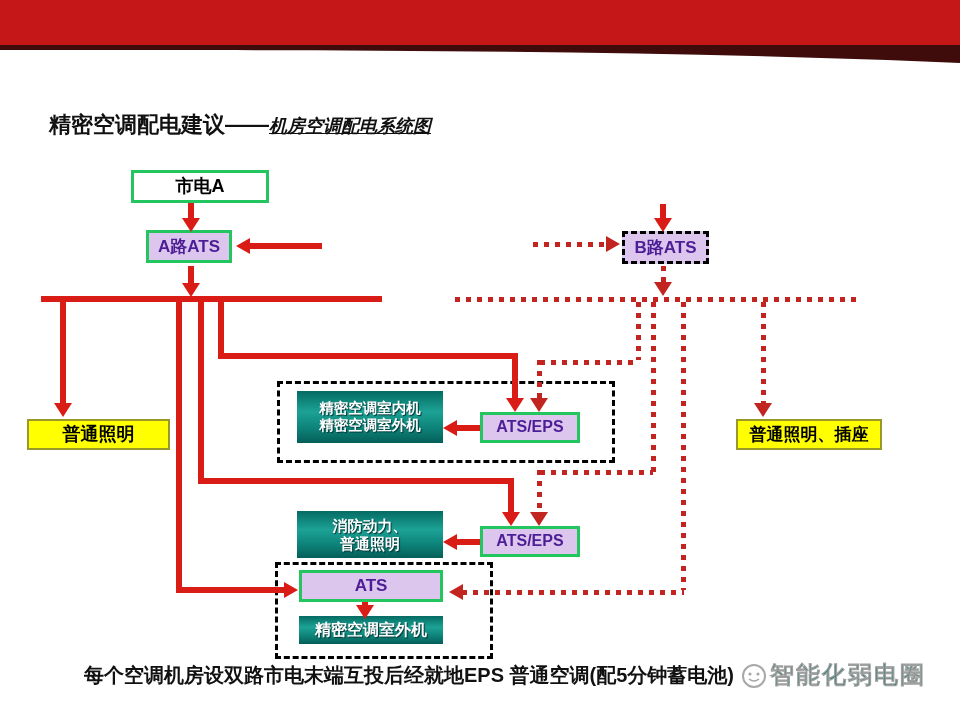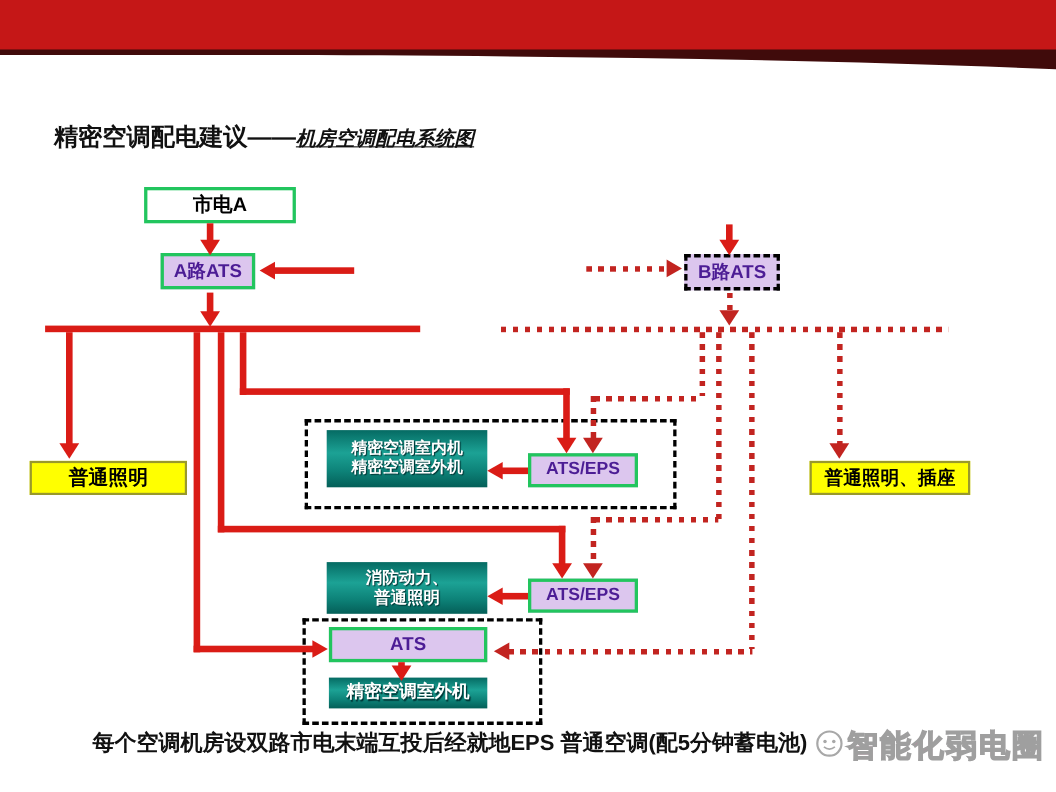--- a/index.html
+++ b/index.html
@@ -32,21 +32,21 @@
   .ah{width:0;height:0;}
   .ah.down{border-left:9px solid transparent;border-right:9px solid transparent;border-top:14px solid #da1c16;}
   .ah.left{border-top:8px solid transparent;border-bottom:8px solid transparent;border-right:14px solid #da1c16;}
   .ah.right{border-top:8px solid transparent;border-bottom:8px solid transparent;border-left:14px solid #da1c16;}
   .ah.dred.down{border-top-color:#c22420;}
   .ah.dred.left{border-right-color:#c22420;}
   .ah.dred.right{border-left-color:#c22420;}
   
   #caption{left:84px;top:662px;font-size:20px;font-weight:bold;color:#111;white-space:nowrap;z-index:1;}
   #wm-site{left:828px;top:337px;font-size:27px;font-weight:bold;color:#7a0e0e;z-index:2;letter-spacing:1px;}
-  #wm-brand{left:770px;top:659px;font-size:28px;font-weight:bold;color:#ec4899;
+  #wm-brand{left:770px;top:659px;font-size:24px;font-weight:normal;color:#0f766e;
             -webkit-text-stroke:1.3px #9f9f9f;letter-spacing:2px;z-index:3;white-space:nowrap;}
   #wm-logo{left:740px;top:662px;z-index:3;}
 </style>
 </head>
 <body>
 
 <div id="slide">
 
   <svg id="hdr" class="abs" width="960" height="70" viewBox="0 0 960 70">
     <rect x="0" y="0" width="960" height="46" fill="#c51717"></rect>

